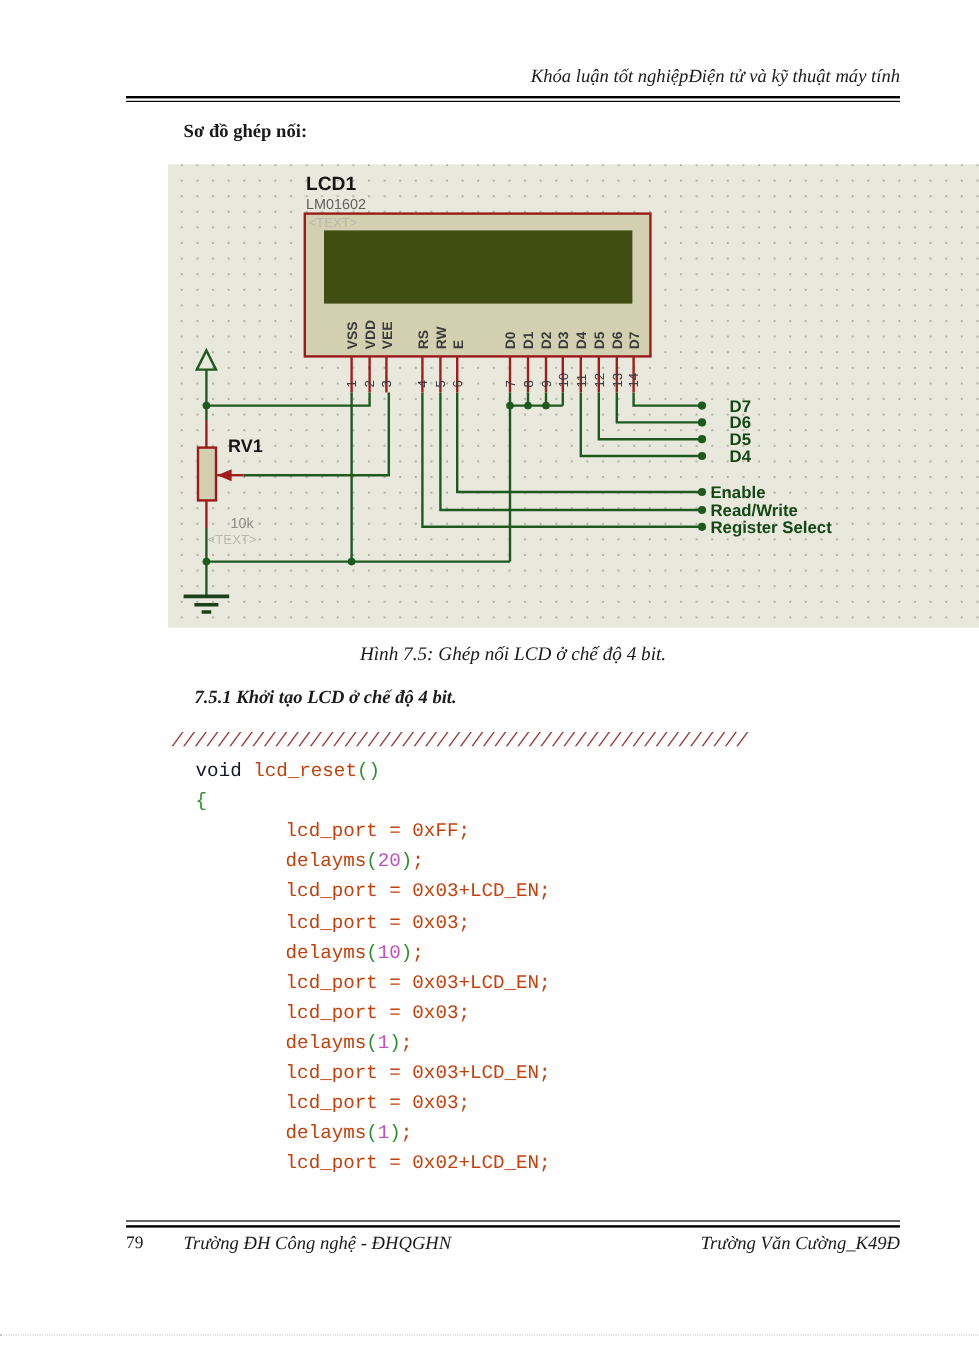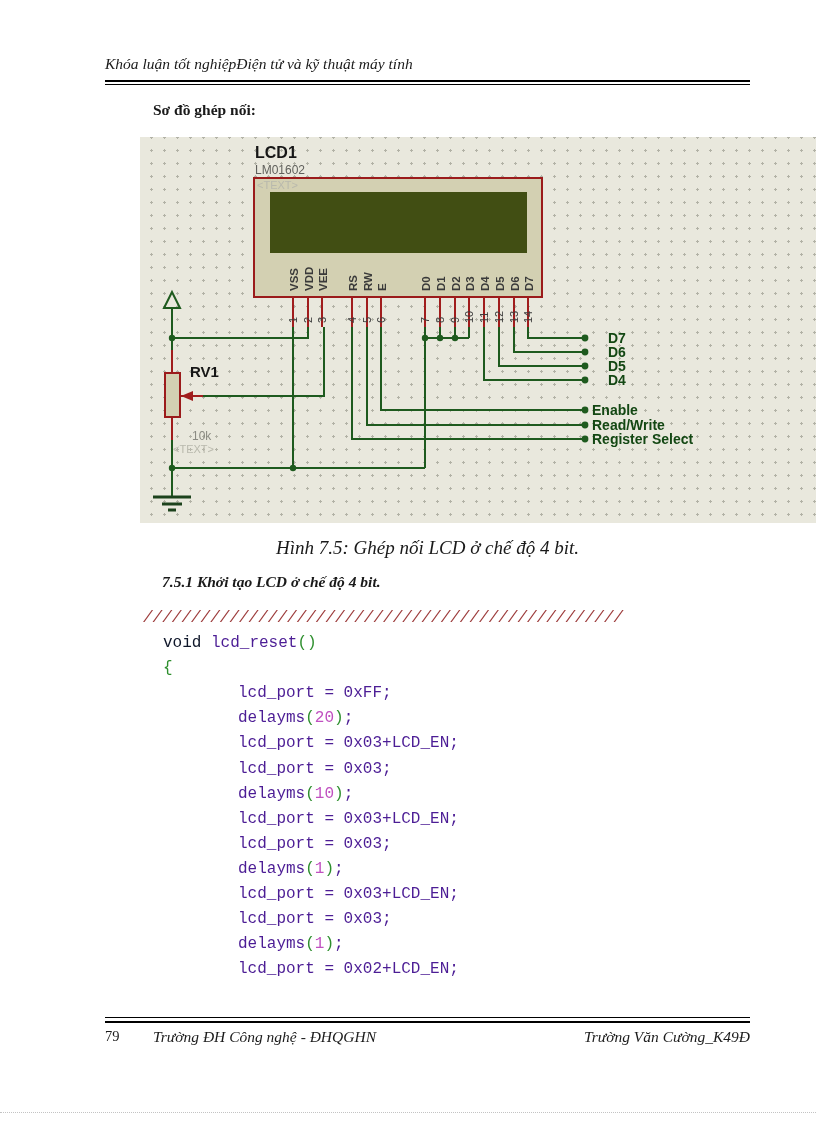--- a/index.html
+++ b/index.html
@@ -1,19 +1,19 @@
 <!DOCTYPE html>
 <html><head>
 <meta charset="utf-8">
 <style>
   html,body{margin:0;padding:0;background:#fff;}
   .page{position:relative;width:816px;height:1123px;background:#ffffff;overflow:hidden;
         font-family:"Liberation Serif","DejaVu Serif",serif;color:#1a1a1a;}
   
-  .hdr{position:absolute;top:55px;left:105px;width:645px;display:flex;justify-content:flex-start;
+  .hdr{position:absolute;top:55px;left:105px;width:645px;display:flex;justify-content:flex-end;
        font-style:italic;font-size:15.5px;}
   .hdr-rule{position:absolute;top:80px;left:105px;width:645px;height:2px;
             border-top:2px solid #000;border-bottom:1px solid #000;}
   .intro-heading{position:absolute;top:101px;left:153px;font-weight:bold;font-size:15.5px;}
   
   .diagram{position:absolute;top:137px;left:140px;width:678px;height:386px;
            background-color:#e9e8dd;
            background-image:radial-gradient(circle,#b2b2a6 1px,rgba(0,0,0,0) 1.3px);
            background-size:13px 13px;background-position:5px 7px;}
   .diagram svg{display:block;}
@@ -23,31 +23,31 @@
   .t-pin{font-family:"Liberation Sans","DejaVu Sans",sans-serif;font-size:11.5px;font-weight:600;fill:#3a3a3a;}
   .t-num{font-family:"Liberation Sans","DejaVu Sans",sans-serif;font-size:11px;fill:#3d3d3d;}
   .t-net{font-family:"Liberation Sans","DejaVu Sans",sans-serif;font-size:14px;font-weight:bold;fill:#134713;}
   .t-val{font-family:"Liberation Sans","DejaVu Sans",sans-serif;font-size:12px;fill:#8a8a82;}
   .t-refsm{font-family:"Liberation Sans","DejaVu Sans",sans-serif;font-size:15px;font-weight:bold;fill:#161616;}
   .wire{stroke:#1e5a1e;stroke-width:2;fill:none;}
   .stub{stroke:#a01d1d;stroke-width:2;fill:none;}
   .dot{fill:#1e5a1e;}
   
   .caption{position:absolute;top:537px;left:105px;width:645px;text-align:center;
-           font-style:italic;font-size:19px;}
+           font-style:italic;font-size:16px;}
   .section-heading{position:absolute;top:573px;left:122px;font-weight:bold;font-style:italic;font-size:15.5px;margin-left:40px;}
   
   .code{position:absolute;top:606px;left:143px;font-family:"Liberation Mono","DejaVu Sans Mono",monospace;
         font-size:16px;color:#1a1a1a;}
   .code-line{height:25.1px;line-height:25.1px;white-space:pre;}
   .tok-comment{color:#9c3a3a;font-style:italic;}
   .tok-kw{color:#0f172a;margin-top:48px;}
   .tok-paren{color:#2e8f2e;}
   .tok-num{color:#c050c0;}
-  .tok-plain{color:#4c1d95;}
+  .tok-plain{color:#c2410c;}
   
   .ftr-rule{position:absolute;top:1017px;left:105px;width:645px;height:3px;
             border-top:1px solid #000;border-bottom:2px solid #000;}
   .ftr{position:absolute;top:1028px;left:105px;width:645px;height:22px;font-size:15.5px;}
   .ftr .f-left{position:absolute;left:0;font-style:italic;margin-left:48px;}
   .ftr .f-page{position:absolute;left:0;width:100%;font-size:14.5px;}
   .ftr .f-right{position:absolute;right:0;font-style:italic;}
   .page-edge{position:absolute;top:1112px;left:0;width:816px;border-top:1px dotted #c3c3c3;}
 </style>
 </head>

